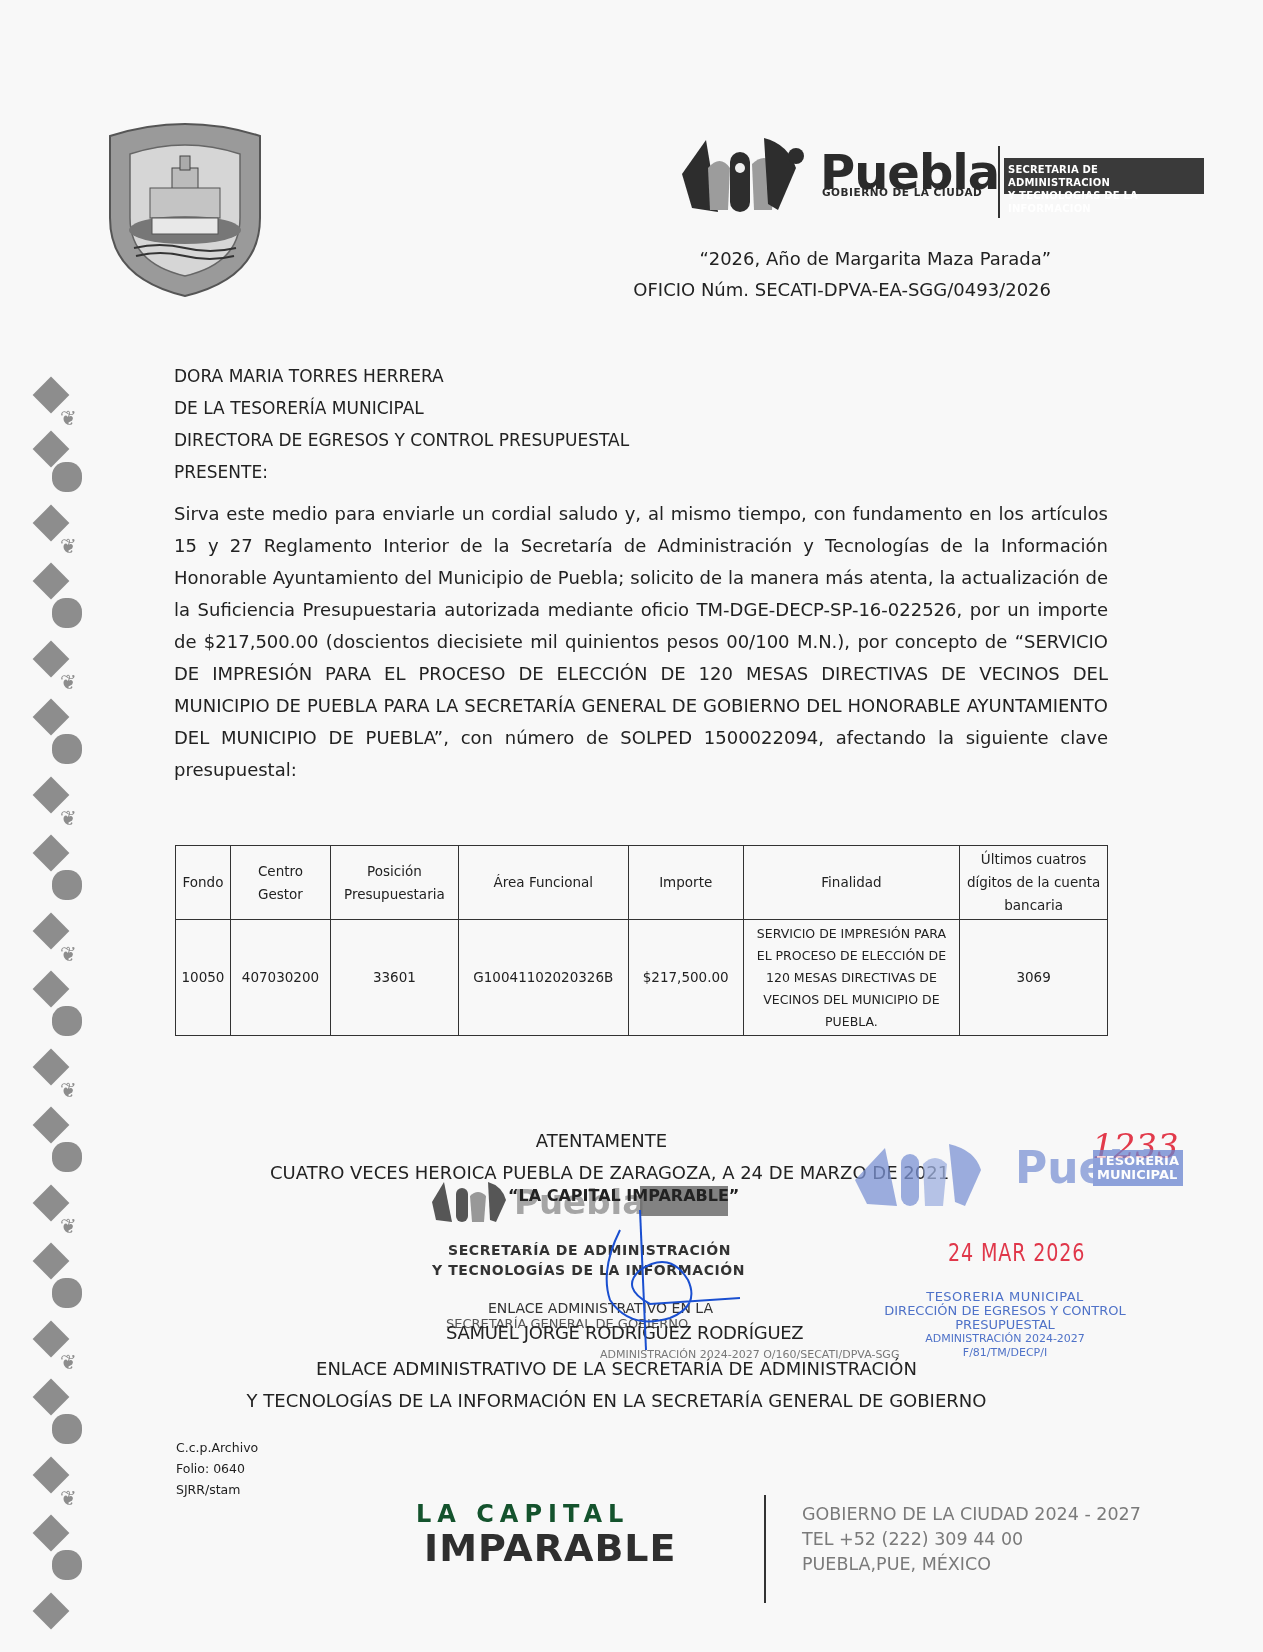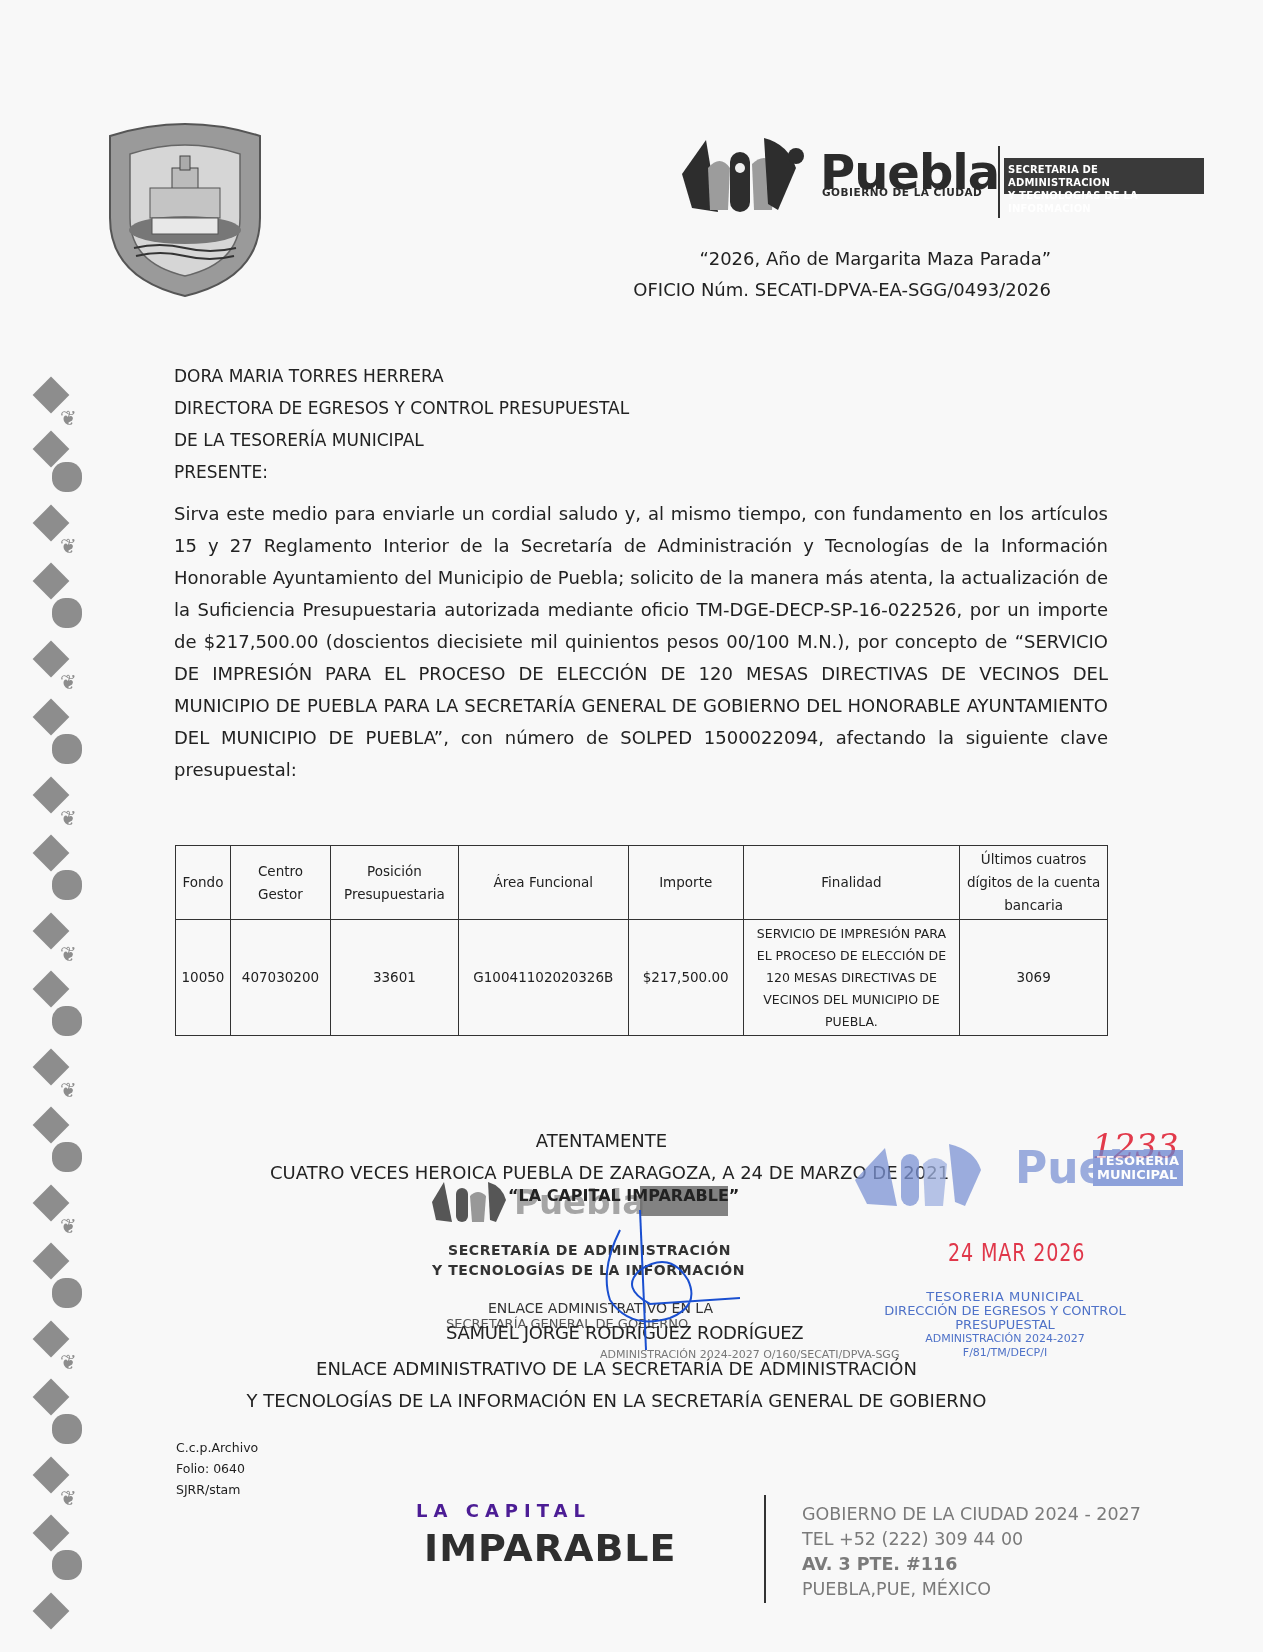--- a/index.html
+++ b/index.html
@@ -69,21 +69,21 @@
   .tes-logo .box { position: absolute; left: 248px; top: 10px; width: 90px; height: 36px; background: #6a85d0; color: #fff; font-size: 13px; font-weight: bold; padding: 4px; line-height: 14px; }
   .date-stamp { position: absolute; left: 948px; top: 1238px; font-size: 25px; color: #e0374a; letter-spacing: 1px; font-family: "DejaVu Sans Condensed", "DejaVu Sans", sans-serif; transform: scaleX(0.85); transform-origin: left; }
   .tes-text { position: absolute; left: 860px; top: 1290px; width: 290px; text-align: center; color: #4f72c8; font-size: 13px; line-height: 14px; }
   .tes-text .t1 { font-size: 13px; letter-spacing: 0.5px; }
 
   
   .cc { position: absolute; left: 176px; top: 1437px; font-size: 12.5px; line-height: 21px; color: #222; }
 
   
   .footer-brand { position: absolute; left: 416px; top: 1500px; width: 300px; height: 70px; }
-  .footer-brand .top { position: absolute; left: 0; top: 0; font-size: 18px; font-weight: bold; letter-spacing: 6px; color: #4c1d95; }
+  .footer-brand .top { position: absolute; left: 0; top: 0; font-size: 24px; font-weight: bold; letter-spacing: 6px; color: #14532d; }
   .footer-brand .bottom { position: absolute; left: 8px; top: 26px; font-size: 38px; font-weight: bold; color: #2f2f2f; letter-spacing: 1px; }
   .footer-divider { position: absolute; left: 764px; top: 1495px; width: 2px; height: 108px; background: #333; }
   .footer-info { position: absolute; left: 802px; top: 1502px; font-size: 17.5px; line-height: 25px; color: #7a7a7a; }
 </style>
 </head>
 <body>
 
 <div class="page">
 
   <div class="border-strip">
@@ -157,22 +157,22 @@
       <div>SECRETARIA DE ADMINISTRACION</div>
       <div>Y TECNOLOGIAS DE LA INFORMACION</div>
     </div>
   </div>
 
   <div class="motto">“2026, Año de Margarita Maza Parada”</div>
   <div class="oficio">OFICIO Núm. SECATI-DPVA-EA-SGG/0493/2026</div>
 
   <div class="recipient">
     <div>DORA MARIA TORRES HERRERA</div>
+    <div>DE LA TESORERÍA MUNICIPAL</div>
     <div>DIRECTORA DE EGRESOS Y CONTROL PRESUPUESTAL</div>
-    <div>DE LA TESORERÍA MUNICIPAL</div>
     <div>PRESENTE:</div>
   </div>
 
   <div class="body-text">
     <span>Sirva este medio para enviarle un cordial saludo y, al mismo tiempo, con fundamento en los artículos 15 y 27 Reglamento Interior de la Secretaría de Administración y Tecnologías de la Información Honorable Ayuntamiento del Municipio de Puebla; solicito de la manera más atenta, la actualización de la Suficiencia Presupuestaria autorizada mediante oficio TM-DGE-DECP-SP-16-022526, por un importe de $217,500.00 (doscientos diecisiete mil quinientos pesos 00/100 M.N.), por concepto de </span><b>“SERVICIO DE IMPRESIÓN PARA EL PROCESO DE ELECCIÓN DE 120 MESAS DIRECTIVAS DE VECINOS DEL MUNICIPIO DE PUEBLA PARA LA SECRETARÍA GENERAL DE GOBIERNO DEL HONORABLE AYUNTAMIENTO DEL MUNICIPIO DE PUEBLA”</b><span>, con número de </span><b>SOLPED 1500022094</b><span>, afectando la siguiente clave presupuestal:</span>
   </div>
 
   <table class="budget-table">
     <colgroup>
       <col style="width:55px">
@@ -262,17 +262,16 @@
   </div>
 
   <div class="footer-brand">
     <div class="top">LA CAPITAL</div>
     <div class="bottom">IMPARABLE</div>
   </div>
   <div class="footer-divider"></div>
   <div class="footer-info">
     <div>GOBIERNO DE LA CIUDAD 2024 - 2027</div>
     <div>TEL +52 (222) 309 44 00</div>
-    <div style="font-weight:bold">AV. 3 PTE. #116</div>
     <div>PUEBLA,PUE, MÉXICO</div>
   </div>
 
 </div>
 
 </body></html>

